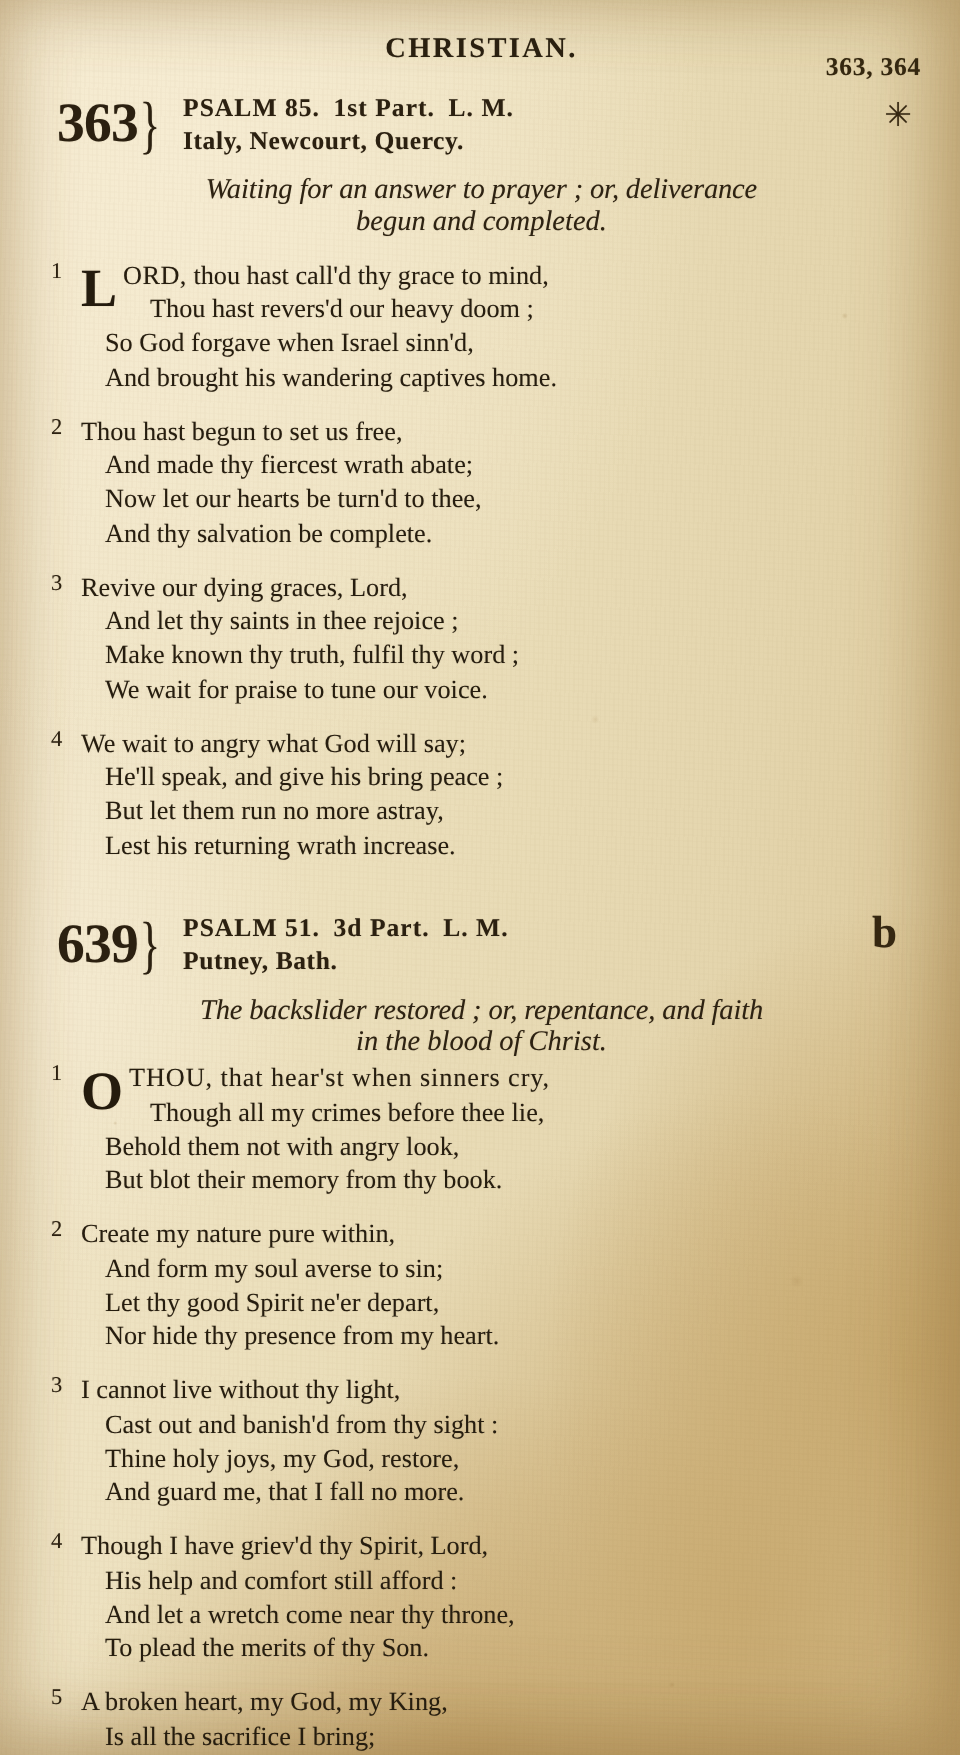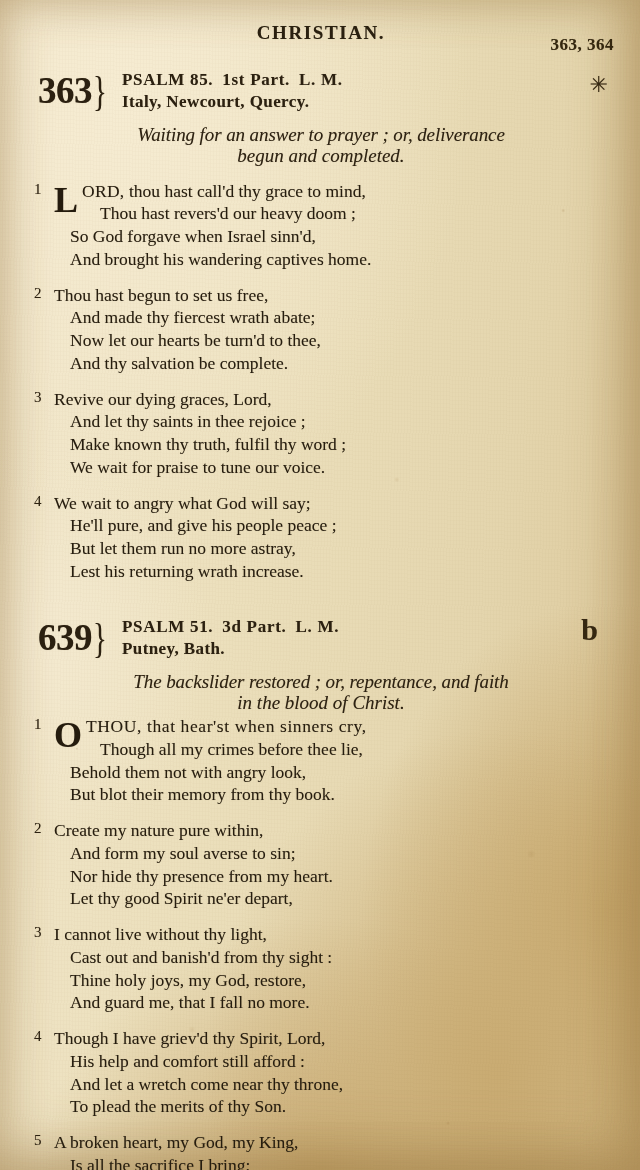--- a/index.html
+++ b/index.html
@@ -91,21 +91,21 @@
     position: absolute;
     right: 2px;
     top: 13px;
     font-weight: bold;
     font-size: 17px;
     letter-spacing: .5px;
     color: #34270f;
   }
 
   
-  .hymn { margin-top: 18px; }
+  .hymn { margin-top: 10px; }
   .hymn.second { margin-top: 34px; }
 
   .hymn-head {
     position: relative;
     min-height: 50px;
   }
   .hymn-number {
     position: absolute;
     left: 12px;
     top: 2px;
@@ -269,21 +269,21 @@
         <span class="stanza-num">3</span>
         <div class="line">Revive our dying graces, Lord,</div>
         <div class="line indent">And let thy saints in thee rejoice ;</div>
         <div class="line indent">Make known thy truth, fulfil thy word ;</div>
         <div class="line indent">We wait for praise to tune our voice.</div>
       </div>
 
       <div class="stanza">
         <span class="stanza-num">4</span>
         <div class="line">We wait to angry what God will say;</div>
-        <div class="line indent">He'll pure, and give his people peace ;</div>
+        <div class="line indent">He'll speak, and give his bring peace ;</div>
         <div class="line indent">But let them run no more astray,</div>
         <div class="line indent">Lest his returning wrath increase.</div>
       </div>
     </div>
 
     <div class="hymn second">
       <div class="hymn-head">
         <div class="hymn-number">
           <span>639</span>
             <span class="brace">}</span>
@@ -306,22 +306,22 @@
         <div class="line"><span class="caps">THOU, that hear'st when sinners cry,</span></div>
         <div class="line drop-l2">Though all my crimes before thee lie,</div>
         <div class="line drop-rest indent">Behold them not with angry look,</div>
         <div class="line indent">But blot their memory from thy book.</div>
       </div>
 
       <div class="stanza">
         <span class="stanza-num">2</span>
         <div class="line">Create my nature pure within,</div>
         <div class="line indent">And form my soul averse to sin;</div>
+        <div class="line indent">Let thy good Spirit ne'er depart,</div>
         <div class="line indent">Nor hide thy presence from my heart.</div>
-        <div class="line indent">Let thy good Spirit ne'er depart,</div>
       </div>
 
       <div class="stanza">
         <span class="stanza-num">3</span>
         <div class="line">I cannot live without thy light,</div>
         <div class="line indent">Cast out and banish'd from thy sight :</div>
         <div class="line indent">Thine holy joys, my God, restore,</div>
         <div class="line indent">And guard me, that I fall no more.</div>
       </div>
 

